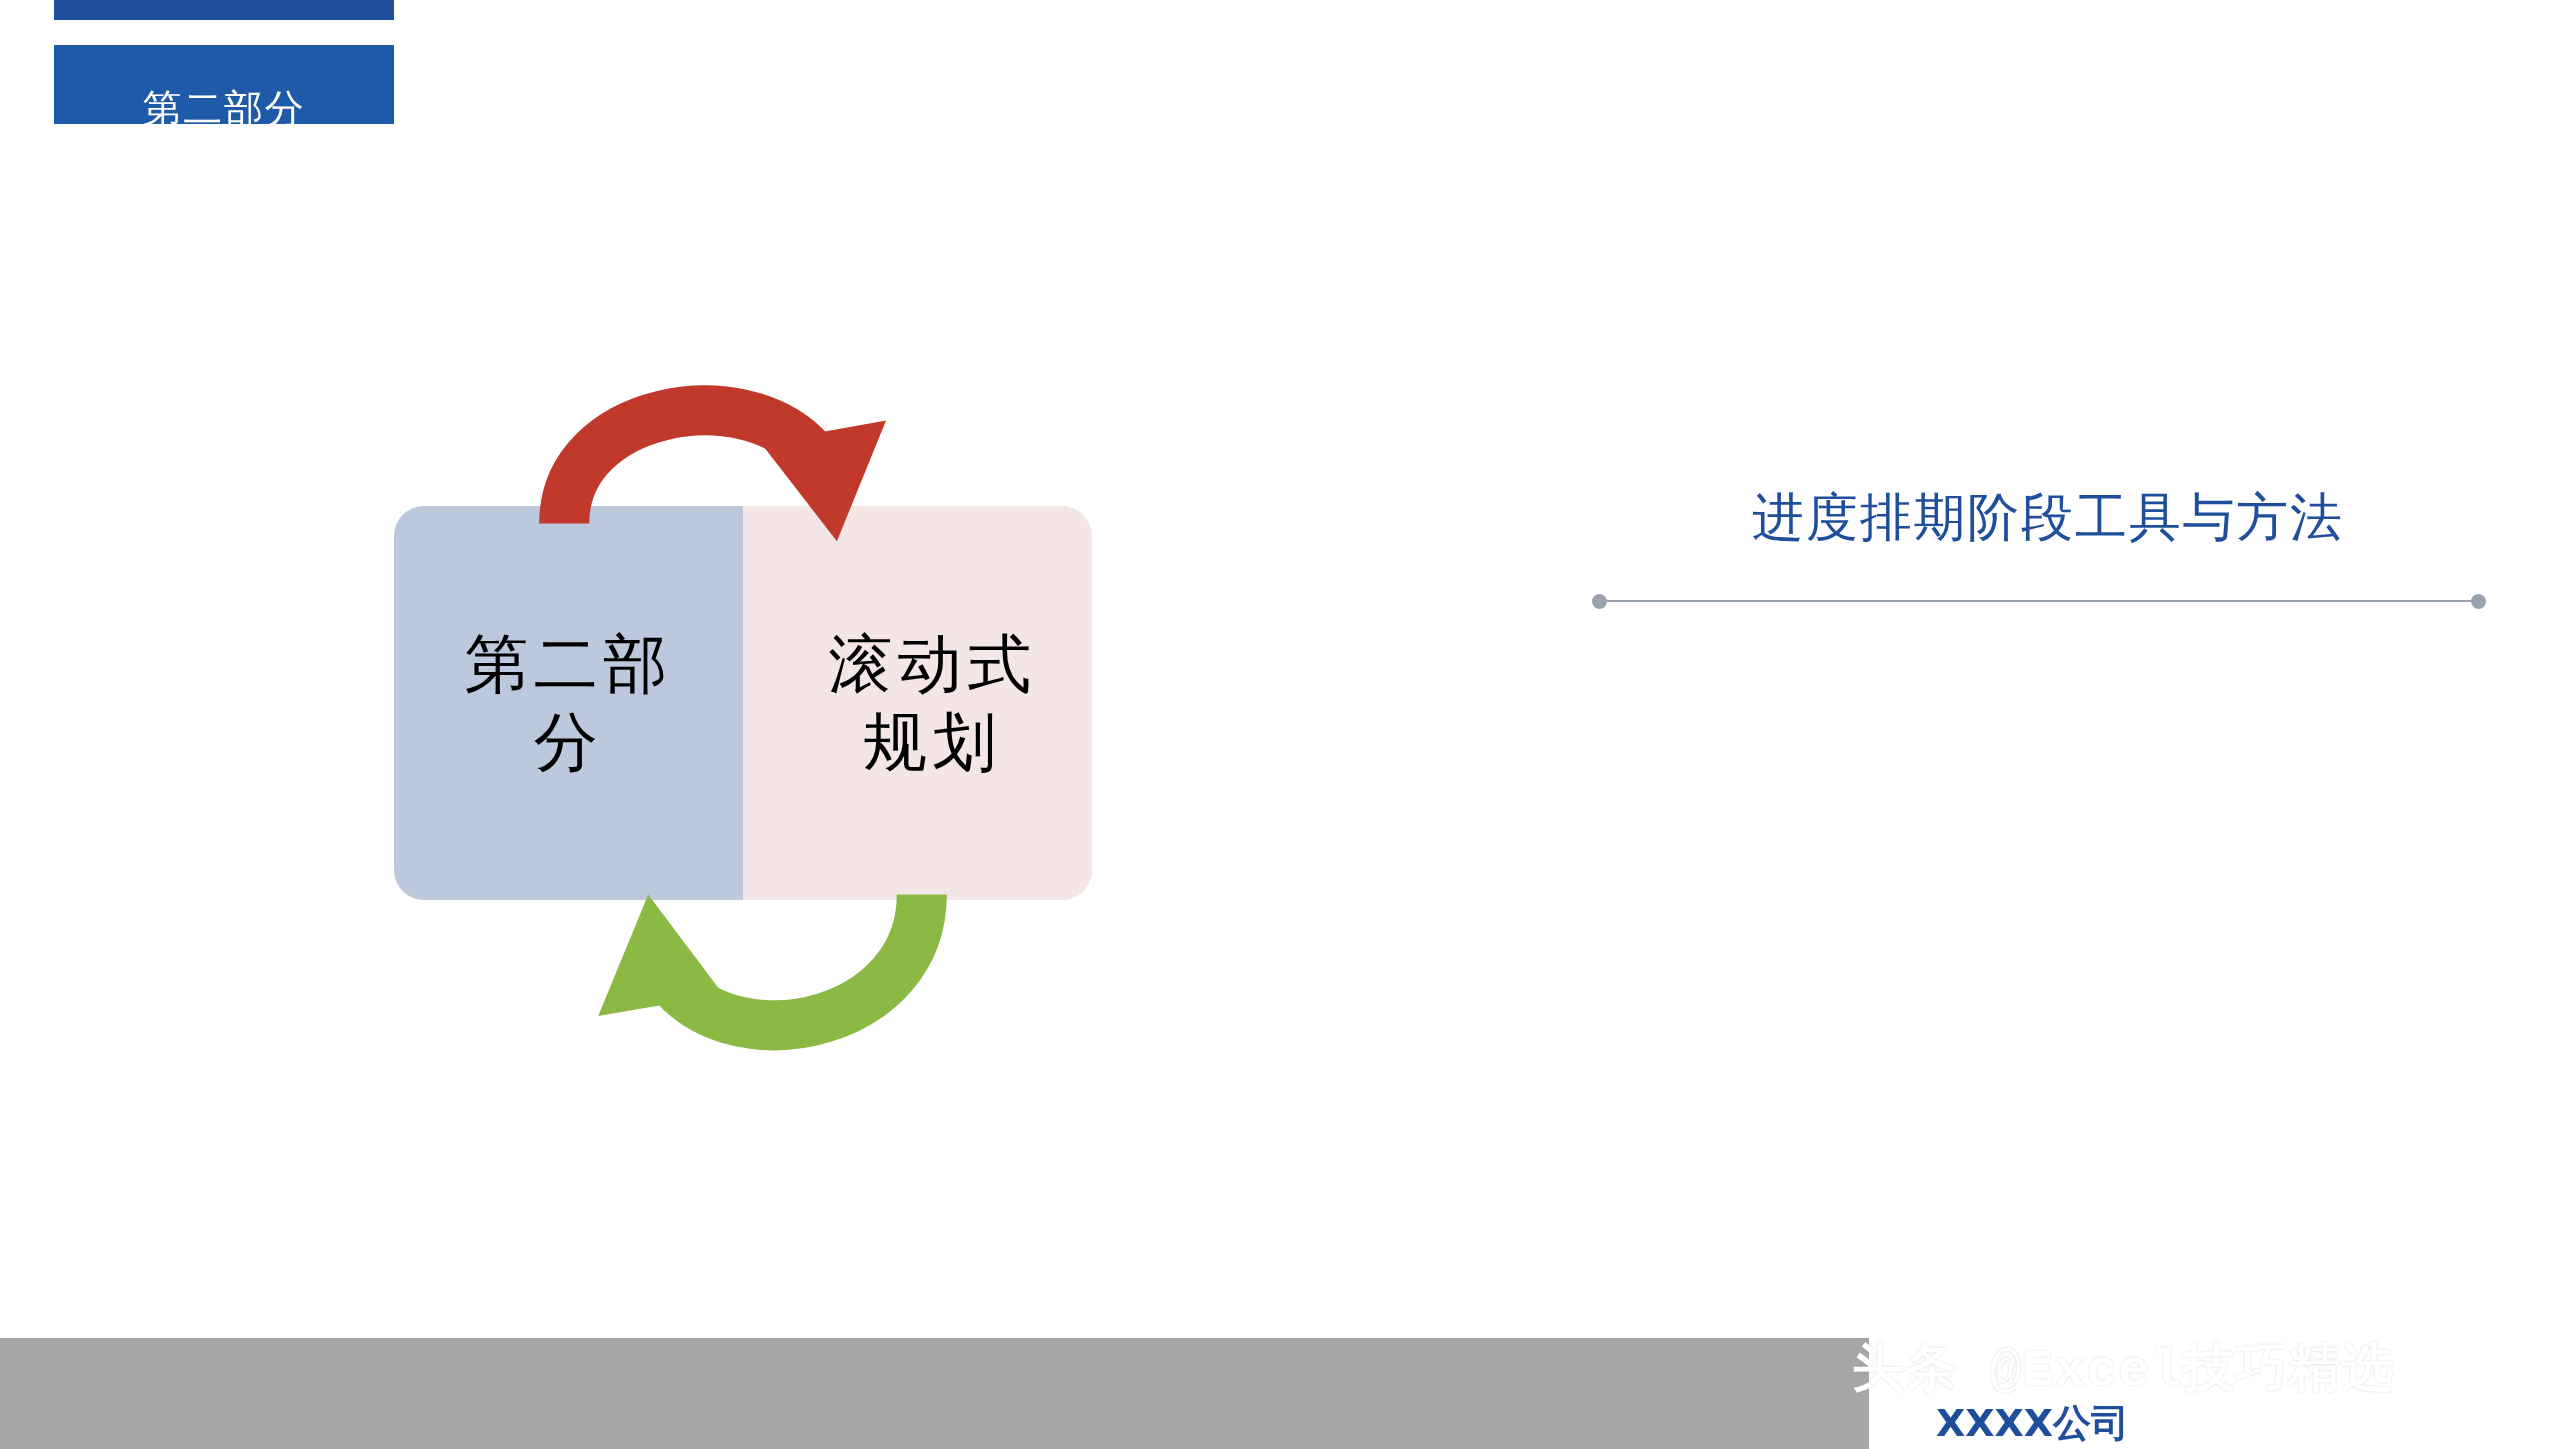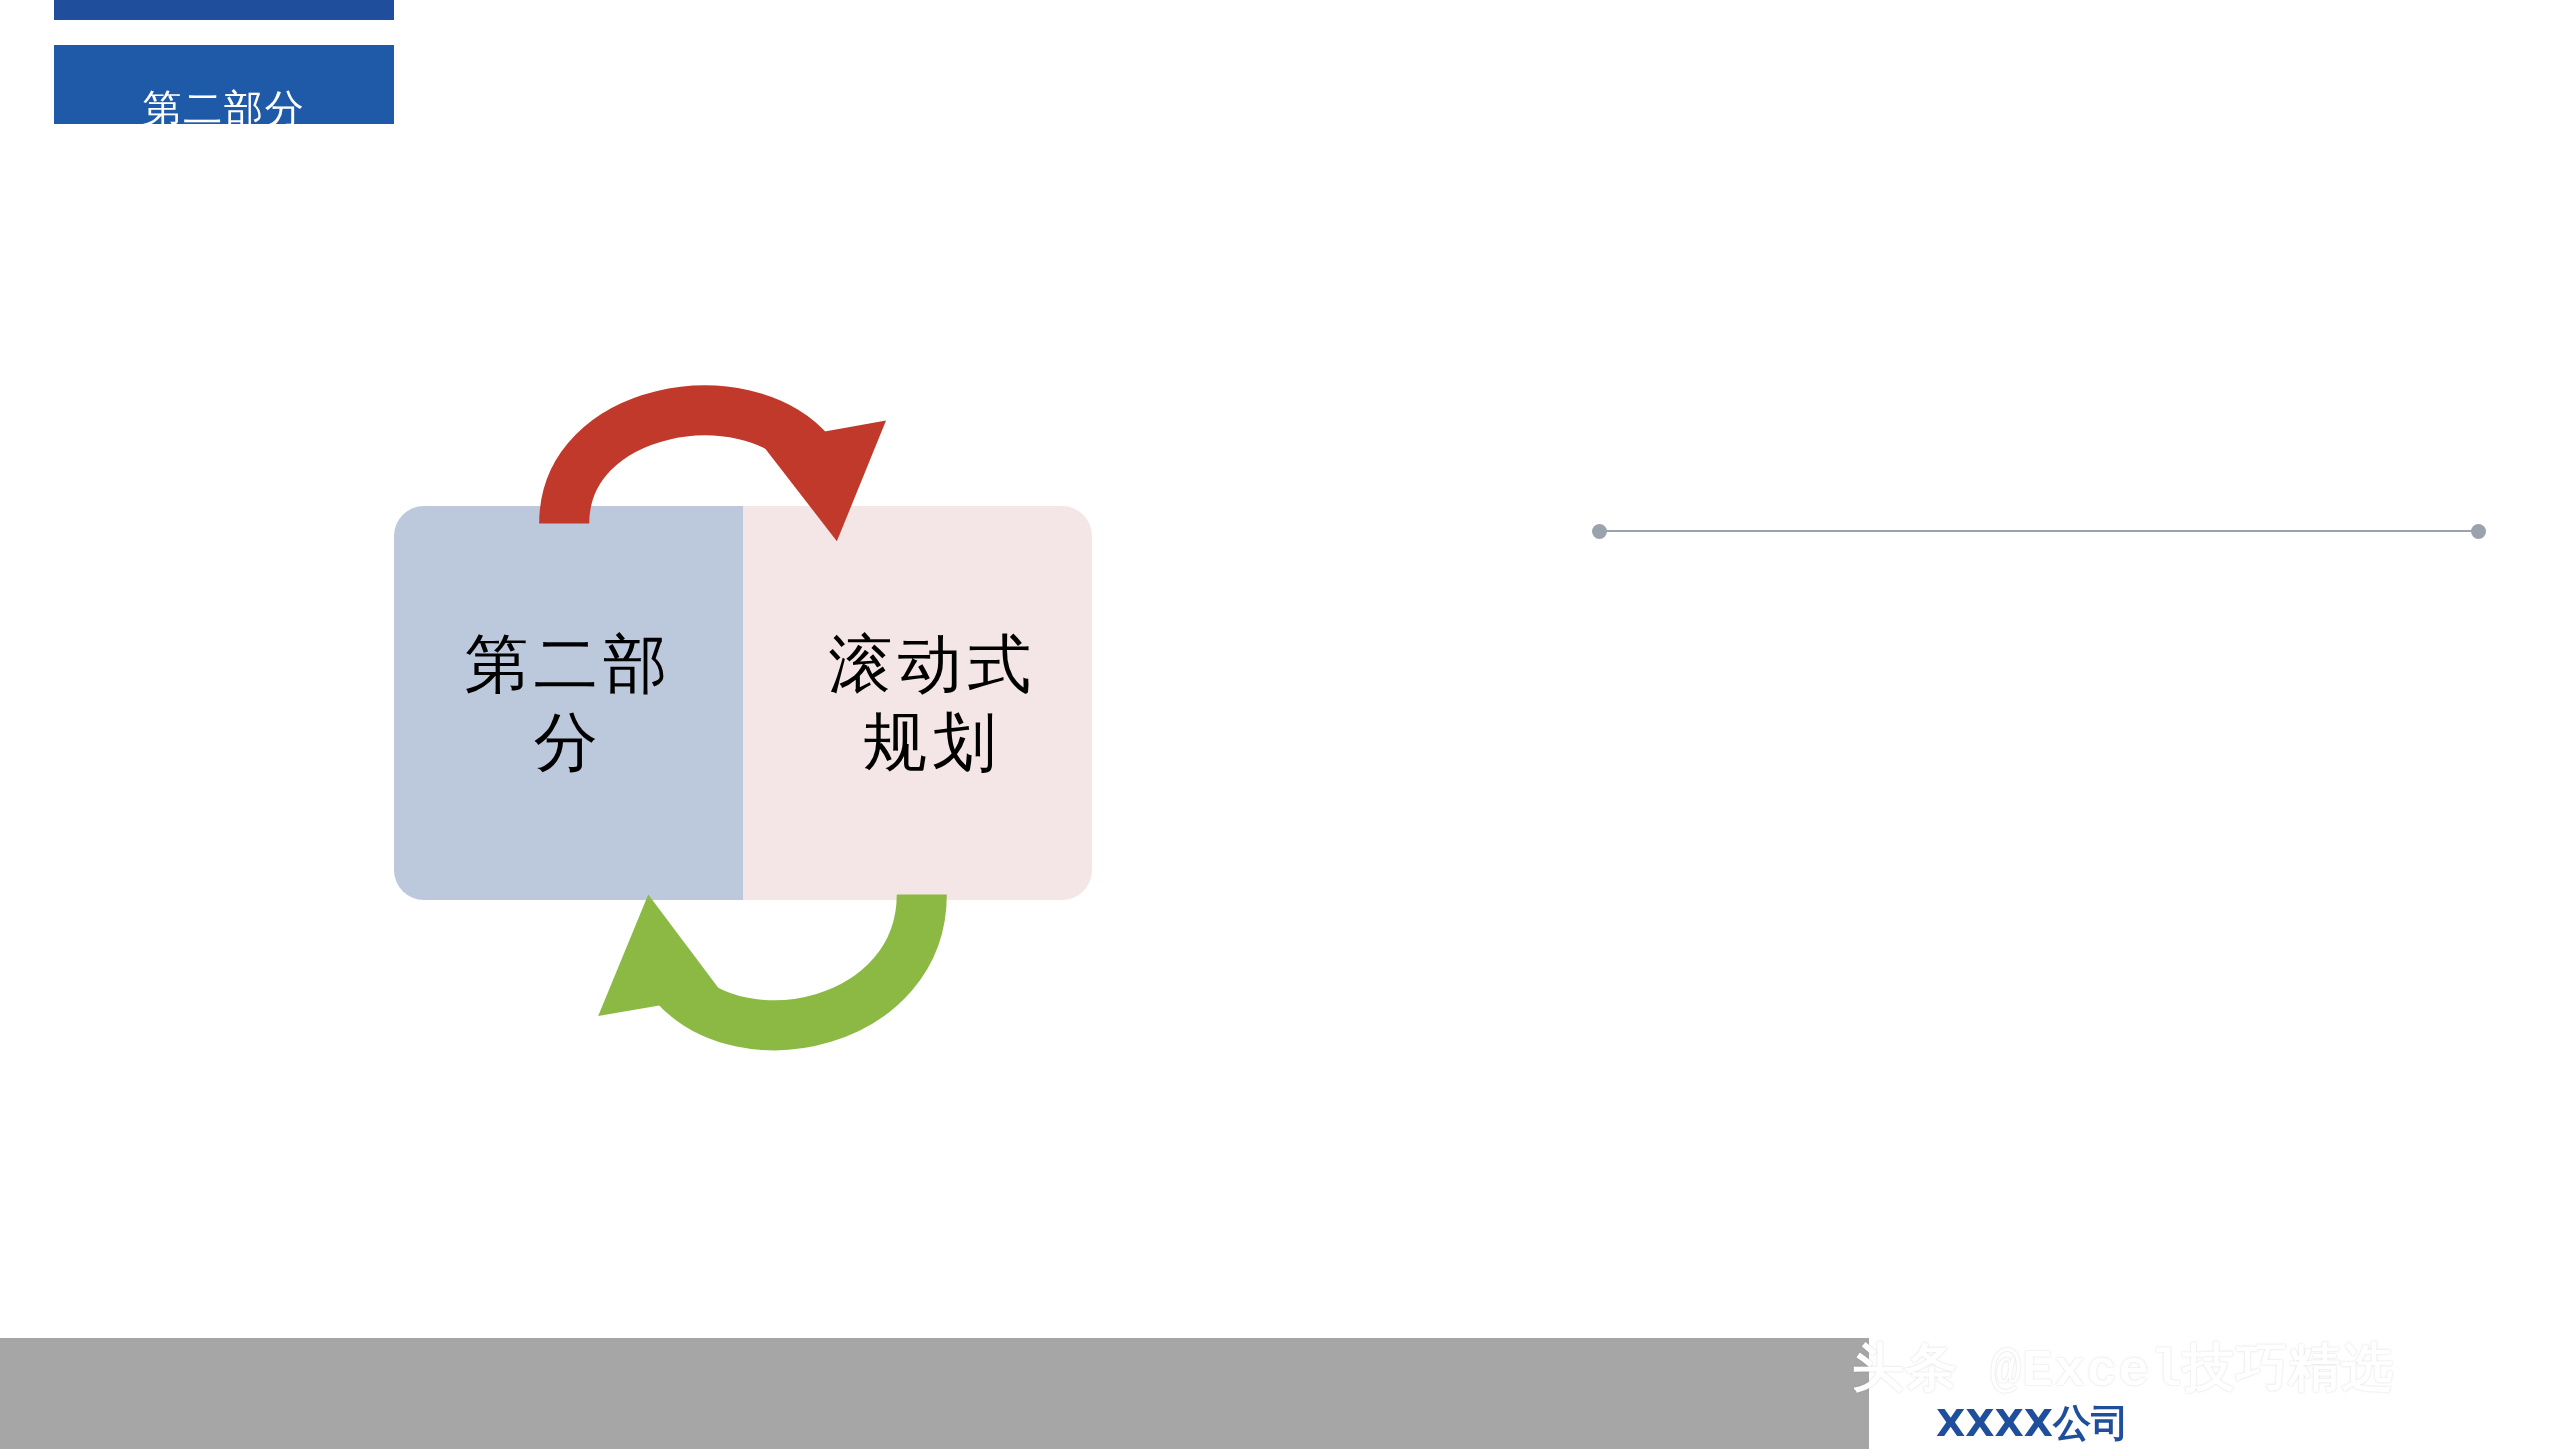--- a/index.html
+++ b/index.html
@@ -206,20 +206,21 @@
 
     <g>
       <path d="M 600 600
                C 600 745, 400 790, 322 700" fill="none" stroke="#8cb944" stroke-width="56" stroke-linecap="butt"></path>
       <polygon points="378,712 238,736 294,600" fill="#8cb944"></polygon>
     </g>
   </svg>
 </div>
 
 <div class="right-block">
+  <div class="right-title">进度排期阶段工具与方法</div>
   <div class="rule-wrap">
     <div class="rule-line"></div>
     <div class="rule-dot left"></div>
     <div class="rule-dot right"></div>
   </div>
 </div>
 
 <div class="bottom-bar"></div>
 
 <div class="company-box">

